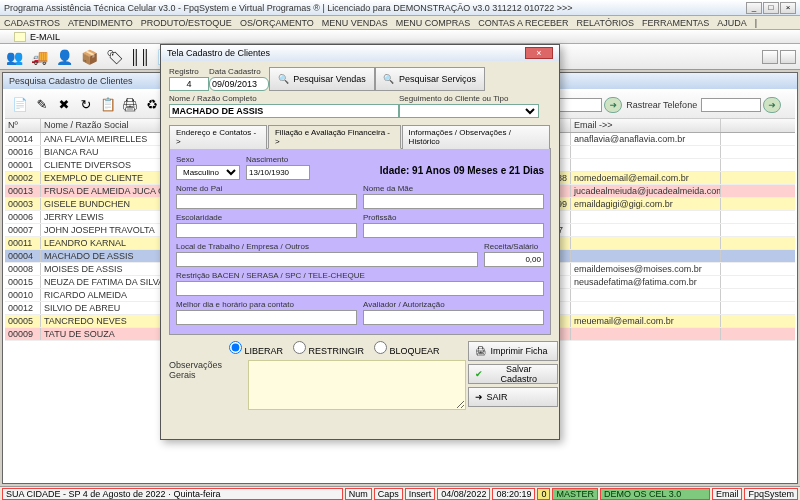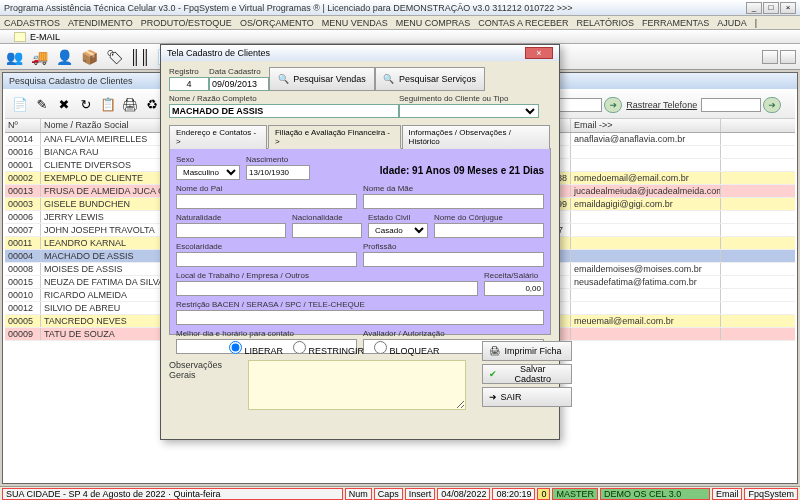--- a/index.html
+++ b/index.html
@@ -15,21 +15,21 @@
 .emailbar .ico{width:12px;height:10px;background:#ffc;border:1px solid #cc9;margin-right:4px}
 .toolbar{background:linear-gradient(#fdfdfd,#e9e9e9);height:26px;display:flex;align-items:center;padding:0 4px;gap:3px;border-bottom:1px solid #999}
 .tbico{width:22px;height:22px;border:1px solid transparent;display:flex;align-items:center;justify-content:center;font-size:14px}
 .rightbtns{margin-left:auto;display:flex;gap:2px}
 .rightbtn{width:16px;height:14px;background:linear-gradient(#fff,#ddd);border:1px solid #999}
 .mainwin{position:absolute;left:2px;top:72px;right:2px;bottom:16px;background:#fff;border:1px solid #666}
 .mainwin .hdr{background:linear-gradient(#e8f0fb,#c3d6ef);height:16px;display:flex;align-items:center;padding:0 6px;font-size:10px;color:#333}
 .tab2{position:absolute;left:10px;top:18px;background:#eee;border:1px solid #999;padding:1px 6px;font-size:9px}
 .searchbar{position:absolute;left:2px;top:18px;right:2px;height:28px;background:linear-gradient(#fdfdfd,#ececec);border-bottom:1px solid #ccc;display:flex;align-items:center;padding:0 4px}
 .sbico{width:20px;height:20px;margin:0 1px;font-size:13px;text-align:center;line-height:20px}
-.searchlbl{font-size:9px;color:#333;margin:8px 4px;text-decoration:underline}
+.searchlbl{font-size:9px;color:#333;margin:8px 4px;}
 .searchinp{height:14px;border:1px solid #999;background:#fff;padding:0 2px;font-size:9px}
 .arrow{width:18px;height:16px;background:#cfe3c3;border:1px solid #7a9;border-radius:8px;text-align:center;line-height:14px;color:#375;margin-left:2px}
 .grid{position:absolute;left:2px;top:46px;right:2px;bottom:2px;background:#fff;overflow:hidden}
 .ghdr{display:flex;background:linear-gradient(#fafafa,#e4e4e4);border-bottom:1px solid #aaa;height:14px}
 .gcol{padding:1px 3px;border-right:1px solid #ccc;font-size:9px;color:#333;overflow:hidden;white-space:nowrap}
 .c-num{width:36px}.c-nome{width:160px}.c-cel{width:70px}.c-email{width:150px}
 .grow{display:flex;height:13px;border-bottom:1px solid #eee}
 .grow.sel{background:#b8c8e8}
 .grow.hl1{background:#fff8b8}
 .grow.hl2{background:#ffd0d0}
@@ -45,21 +45,21 @@
 .nomecomp{background:#fffcc8;border:1px solid #cc9;height:16px;font-size:11px;font-weight:bold;padding:1px 4px;width:230px}
 .tabs{display:flex;margin-top:6px;border-bottom:1px solid #999}
 .tab{background:linear-gradient(#fafafa,#e6e6e6);border:1px solid #999;border-bottom:none;padding:2px 6px;font-size:8px;margin-right:1px;position:relative;top:1px}
 .tab.active{background:#ece9d8;border-bottom:1px solid #ece9d8}
 .tabpane{border:1px solid #999;border-top:none;background:#c4b5fd;padding:6px;height:186px}
 .tabpane .irow{display:flex;gap:6px;margin-bottom:4px}
 .tabpane input,.tabpane select{height:15px;border:1px solid #999;background:#fff;font-size:8px;padding:0 2px}
 .tabpane label{font-size:8px;color:#333;display:block;margin-bottom:1px}
 .idade{font-size:10px;font-weight:bold;text-align:right;flex:1;padding-top:10px}
 .salario{text-align:right;width:60px}
-.obspane{display:flex;margin-top:6px;gap:16px}
+.obspane{display:flex;margin-top:6px;gap:2px}
 .obslabel{font-size:9px;color:#333}
 .radios{display:flex;gap:10px;font-size:8px;align-items:center}
 .obsarea{width:240px;height:50px;background:#fffce0;border:1px solid #cc9}
 .actbtns{display:flex;flex-direction:column;gap:3px;margin-left:auto}
 .actbtn{width:90px;height:20px;background:linear-gradient(#fafafa,#e0e0e0);border:1px solid #999;font-size:9px;display:flex;align-items:center;padding:0 6px;gap:4px}
 .statusbar{position:absolute;left:0;right:0;bottom:0;height:14px;background:#ece9d8;border-top:1px solid #999;display:flex;align-items:center;font-size:8px;padding:0 2px;gap:2px}
 .sbcell{border:1px solid #ef4444;background:#f4f4f4;padding:0 3px;height:12px;line-height:10px}
 .sbgreen{background:#7ec97e;color:#030}
 .sbyellow{background:#f4e87a}
 </style>
@@ -278,21 +278,21 @@
     <div class="mclose">×</div>
   </div>
   <div class="mbody">
     <div class="frow">
       <div class="fld">
           <label>Registro</label>
           <input style="width: 40px; text-align: center;" value="4">
         </div>
       <div class="fld">
           <label>Data Cadastro</label>
-          <input style="width: 60px;" value="09/09/2013">
+          <input style="width: 60px; border-radius: 6px;" value="09/09/2013">
         </div>
       <button class="bigbtn">🔍 <span>Pesquisar Vendas</span></button>
       <button class="bigbtn">🔍 <span>Pesquisar Serviços</span></button>
     </div>
     <div class="frow">
       <div class="fld">
           <label>Nome / Razão Completo</label>
           <input class="nomecomp" value="MACHADO DE ASSIS" style="">
         </div>
       <div class="fld" style="flex:1">
@@ -308,26 +308,20 @@
     </div>
     <div class="tabpane">
       <div class="irow">
         <div><label>Sexo</label><select style="width:64px"><option>Masculino</option></select></div>
         <div><label>Nascimento</label><input style="width: 64px;" value="13/10/1930"></div>
         <div class="idade">Idade: 91 Anos 09 Meses e 21 Dias</div>
       </div>
       <div class="irow">
         <div style="flex:1"><label>Nome do Pai</label><input style="width: 100%;"></div>
         <div style="flex:1"><label>Nome da Mãe</label><input style="width: 100%;"></div>
-      </div>
-      <div class="irow">
-        <div style="flex:1"><label>Naturalidade</label><input style="width: 100%;"></div>
-        <div style="width:70px"><label>Nacionalidade</label><input style="width: 100%;"></div>
-        <div style="width:60px"><label>Estado Civil</label><select style="width:100%"><option>Casado</option></select></div>
-        <div style="flex:1"><label>Nome do Cônjugue</label><input style="width: 100%;"></div>
       </div>
       <div class="irow">
         <div style="flex:1"><label>Escolaridade</label><input style="width: 100%;"></div>
         <div style="flex:1"><label>Profissão</label><input style="width: 100%;"></div>
       </div>
       <div class="irow">
         <div style="flex:1"><label>Local de Trabalho / Empresa / Outros</label><input style="width: 100%;"></div>
         <div><label>Receita/Salário</label><input class="salario" value="0,00" style=""></div>
       </div>
       <div class="irow">

